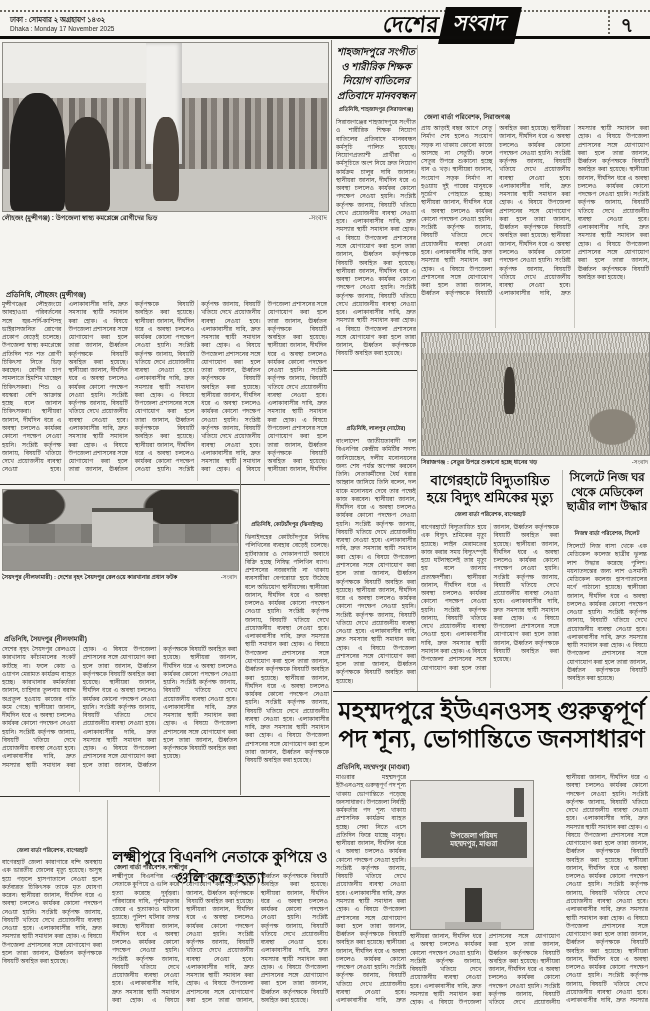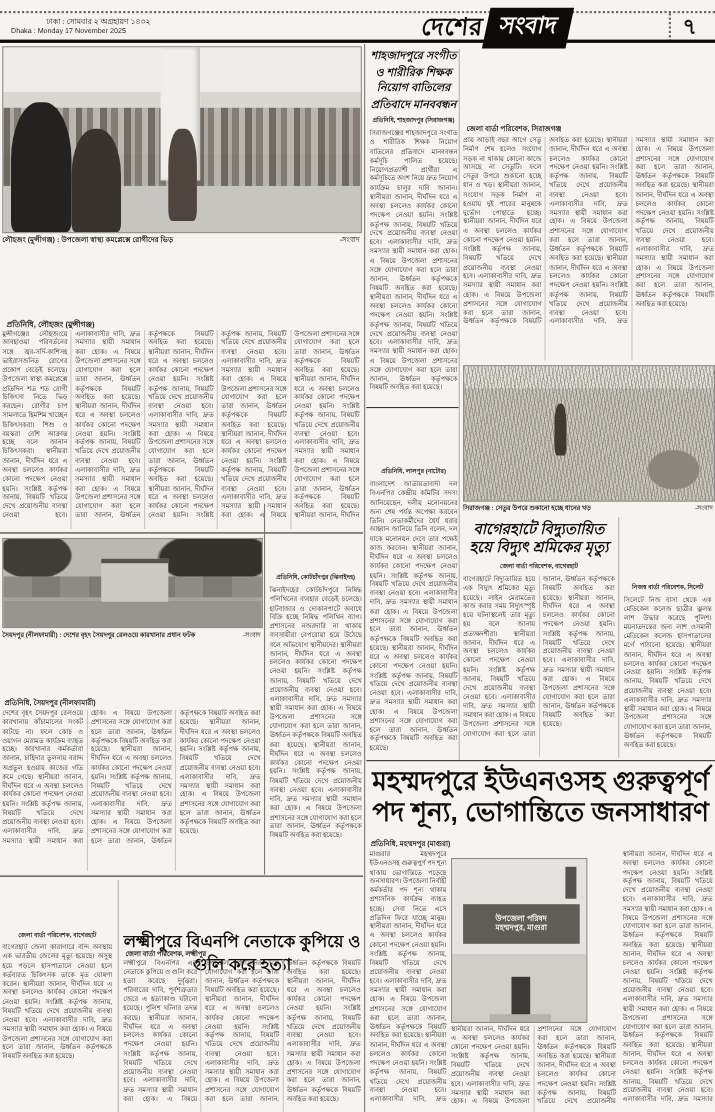--- a/index.html
+++ b/index.html
@@ -2,21 +2,21 @@
 <html lang="bn"><head>
 <meta charset="utf-8">
 <style>
   html,body{margin:0;padding:0;background:#888;}
   #page{position:relative;width:650px;height:1011px;background:#f5f4f0;overflow:hidden;
         font-family:"Liberation Serif","DejaVu Serif",serif;color:#161412;margin:0 auto;}
   .abs{position:absolute;}
   
   #hdr{position:absolute;left:0;top:10px;width:650px;height:24px;border-top:2px dotted #6a675f;}
   .dateblk{position:absolute;left:10px;top:4px;line-height:1.25;}
-  .date-bn{font-size:7px;font-weight:normal;margin-left:32px;}
+  .date-bn{font-size:7px;font-weight:bold;}
   .date-en{font-size:6.5px;font-family:"Liberation Sans",sans-serif;color:#2c2a26;}
   .masthead{position:absolute;left:383px;top:0px;height:26px;display:flex;align-items:center;gap:3px;}
   .m1{font-size:22px;font-weight:900;letter-spacing:.5px;transform:skewX(-6deg);
       font-family:"Liberation Sans",sans-serif;color:#0c0b09;}
   .m2{font-size:21px;font-weight:900;background:#0c0b09;color:#fbfaf7;padding:0 12px 2px 12px;
       transform:skewX(-12deg);font-family:"Liberation Sans",sans-serif;}
   .pageno{position:absolute;right:6px;top:0px;width:34px;height:26px;text-align:center;
       font-size:20px;font-weight:bold;border-left:2px dotted #6a675f;line-height:26px;}
   .toprule{position:absolute;left:0;top:36px;width:650px;height:3px;background:#0d0c0a;}
   
@@ -137,25 +137,26 @@
     <span class="pd far"></span>
     <span class="pd hay"></span>
     <span class="pd fig"></span>
     <span class="pd heap"></span>
   </div>
   <div class="abs cap" style="left:421px;top:457px;width:227px;font-size:5.8px;">
     <span>সিরাজগঞ্জ : সেতুর উপরে শুকানো হচ্ছে ধানের খড়</span>
     <span class="credit">-সংবাদ</span>
   </div>
 
-  <div class="abs hl" style="left:421px;top:472px;width:138px;font-size:13.5px;line-height:17px;font-style:italic;">বাগেরহাটে বিদ্যুতায়িত হয়ে বিদ্যুৎ শ্রমিকের মৃত্যু</div>
+  <div class="abs hl" style="left:421px;top:472px;width:138px;font-size:13.5px;line-height:17px;">বাগেরহাটে বিদ্যুতায়িত হয়ে বিদ্যুৎ শ্রমিকের মৃত্যু</div>
   <div class="abs by c" style="left:421px;top:511px;width:138px;font-size:5.5px;">জেলা বার্তা পরিবেশক, বাগেরহাট</div>
   <div class="abs bd c2" style="left:421px;top:523px;width:138px;height:165px;">বাগেরহাটে বিদ্যুতায়িত হয়ে এক বিদ্যুৎ শ্রমিকের মৃত্যু হয়েছে। লাইন মেরামতের কাজ করার সময় বিদ্যুৎস্পৃষ্ট হয়ে ঘটনাস্থলেই তার মৃত্যু হয় বলে জানায় প্রত্যক্ষদর্শীরা। স্থানীয়রা জানান, দীর্ঘদিন ধরে এ অবস্থা চললেও কার্যকর কোনো পদক্ষেপ নেওয়া হয়নি। সংশ্লিষ্ট কর্তৃপক্ষ জানায়, বিষয়টি খতিয়ে দেখে প্রয়োজনীয় ব্যবস্থা নেওয়া হবে। এলাকাবাসীর দাবি, দ্রুত সমস্যার স্থায়ী সমাধান করা হোক। এ বিষয়ে উপজেলা প্রশাসনের সঙ্গে যোগাযোগ করা হলে তারা জানান, ঊর্ধ্বতন কর্তৃপক্ষকে বিষয়টি অবহিত করা হয়েছে। স্থানীয়রা জানান, দীর্ঘদিন ধরে এ অবস্থা চললেও কার্যকর কোনো পদক্ষেপ নেওয়া হয়নি। সংশ্লিষ্ট কর্তৃপক্ষ জানায়, বিষয়টি খতিয়ে দেখে প্রয়োজনীয় ব্যবস্থা নেওয়া হবে। এলাকাবাসীর দাবি, দ্রুত সমস্যার স্থায়ী সমাধান করা হোক। এ বিষয়ে উপজেলা প্রশাসনের সঙ্গে যোগাযোগ করা হলে তারা জানান, ঊর্ধ্বতন কর্তৃপক্ষকে বিষয়টি অবহিত করা হয়েছে।</div>
   <div class="abs vr" style="left:562px;top:470px;height:219px;background:#b5b3ac;"></div>
 
+  <div class="abs hl" style="left:566px;top:470px;width:82px;font-size:11.5px;line-height:14.5px;">সিলেটে নিজ ঘর থেকে মেডিকেল ছাত্রীর লাশ উদ্ধার</div>
   <div class="abs by c" style="left:566px;top:530px;width:82px;font-size:5.5px;">নিজস্ব বার্তা পরিবেশক, সিলেট</div>
   <div class="abs bd c1" style="left:567px;top:542px;width:80px;height:146px;">সিলেটে নিজ বাসা থেকে এক মেডিকেল কলেজ ছাত্রীর ঝুলন্ত লাশ উদ্ধার করেছে পুলিশ। ময়নাতদন্তের জন্য লাশ ওসমানী মেডিকেল কলেজ হাসপাতালের মর্গে পাঠানো হয়েছে। স্থানীয়রা জানান, দীর্ঘদিন ধরে এ অবস্থা চললেও কার্যকর কোনো পদক্ষেপ নেওয়া হয়নি। সংশ্লিষ্ট কর্তৃপক্ষ জানায়, বিষয়টি খতিয়ে দেখে প্রয়োজনীয় ব্যবস্থা নেওয়া হবে। এলাকাবাসীর দাবি, দ্রুত সমস্যার স্থায়ী সমাধান করা হোক। এ বিষয়ে উপজেলা প্রশাসনের সঙ্গে যোগাযোগ করা হলে তারা জানান, ঊর্ধ্বতন কর্তৃপক্ষকে বিষয়টি অবহিত করা হয়েছে।</div>
   <div class="abs hr" style="left:333px;top:691px;width:317px;"></div>
 
   <div class="abs hl" style="left:335px;top:697px;width:313px;font-size:24px;line-height:28px;">মহম্মদপুরে ইউএনওসহ গুরুত্বপূর্ণ পদ শূন্য, ভোগান্তিতে জনসাধারণ</div>
   <div class="abs by" style="left:337px;top:762px;font-size:6.5px;">প্রতিনিধি, মহম্মদপুর (মাগুরা)</div>
   <div class="abs bd c1" style="left:336px;top:773px;width:70px;height:238px;">মাগুরার মহম্মদপুরে ইউএনওসহ গুরুত্বপূর্ণ পদ শূন্য থাকায় ভোগান্তিতে পড়েছে জনসাধারণ। উপজেলা নির্বাহী কর্মকর্তার পদ শূন্য থাকায় প্রশাসনিক কার্যক্রম ব্যাহত হচ্ছে। সেবা নিতে এসে প্রতিদিন ফিরে যাচ্ছে মানুষ। স্থানীয়রা জানান, দীর্ঘদিন ধরে এ অবস্থা চললেও কার্যকর কোনো পদক্ষেপ নেওয়া হয়নি। সংশ্লিষ্ট কর্তৃপক্ষ জানায়, বিষয়টি খতিয়ে দেখে প্রয়োজনীয় ব্যবস্থা নেওয়া হবে। এলাকাবাসীর দাবি, দ্রুত সমস্যার স্থায়ী সমাধান করা হোক। এ বিষয়ে উপজেলা প্রশাসনের সঙ্গে যোগাযোগ করা হলে তারা জানান, ঊর্ধ্বতন কর্তৃপক্ষকে বিষয়টি অবহিত করা হয়েছে। স্থানীয়রা জানান, দীর্ঘদিন ধরে এ অবস্থা চললেও কার্যকর কোনো পদক্ষেপ নেওয়া হয়নি। সংশ্লিষ্ট কর্তৃপক্ষ জানায়, বিষয়টি খতিয়ে দেখে প্রয়োজনীয় ব্যবস্থা নেওয়া হবে। এলাকাবাসীর দাবি, দ্রুত সমস্যার স্থায়ী সমাধান করা হোক। এ বিষয়ে উপজেলা প্রশাসনের সঙ্গে যোগাযোগ করা হলে তারা জানান, ঊর্ধ্বতন কর্তৃপক্ষকে বিষয়টি অবহিত করা হয়েছে।</div>
   <div class="abs photo ph-bldg" style="left:410px;top:780px;width:122px;height:148px;">
     <span class="pd sign">
       <span>উপজেলা পরিষদ</span>

